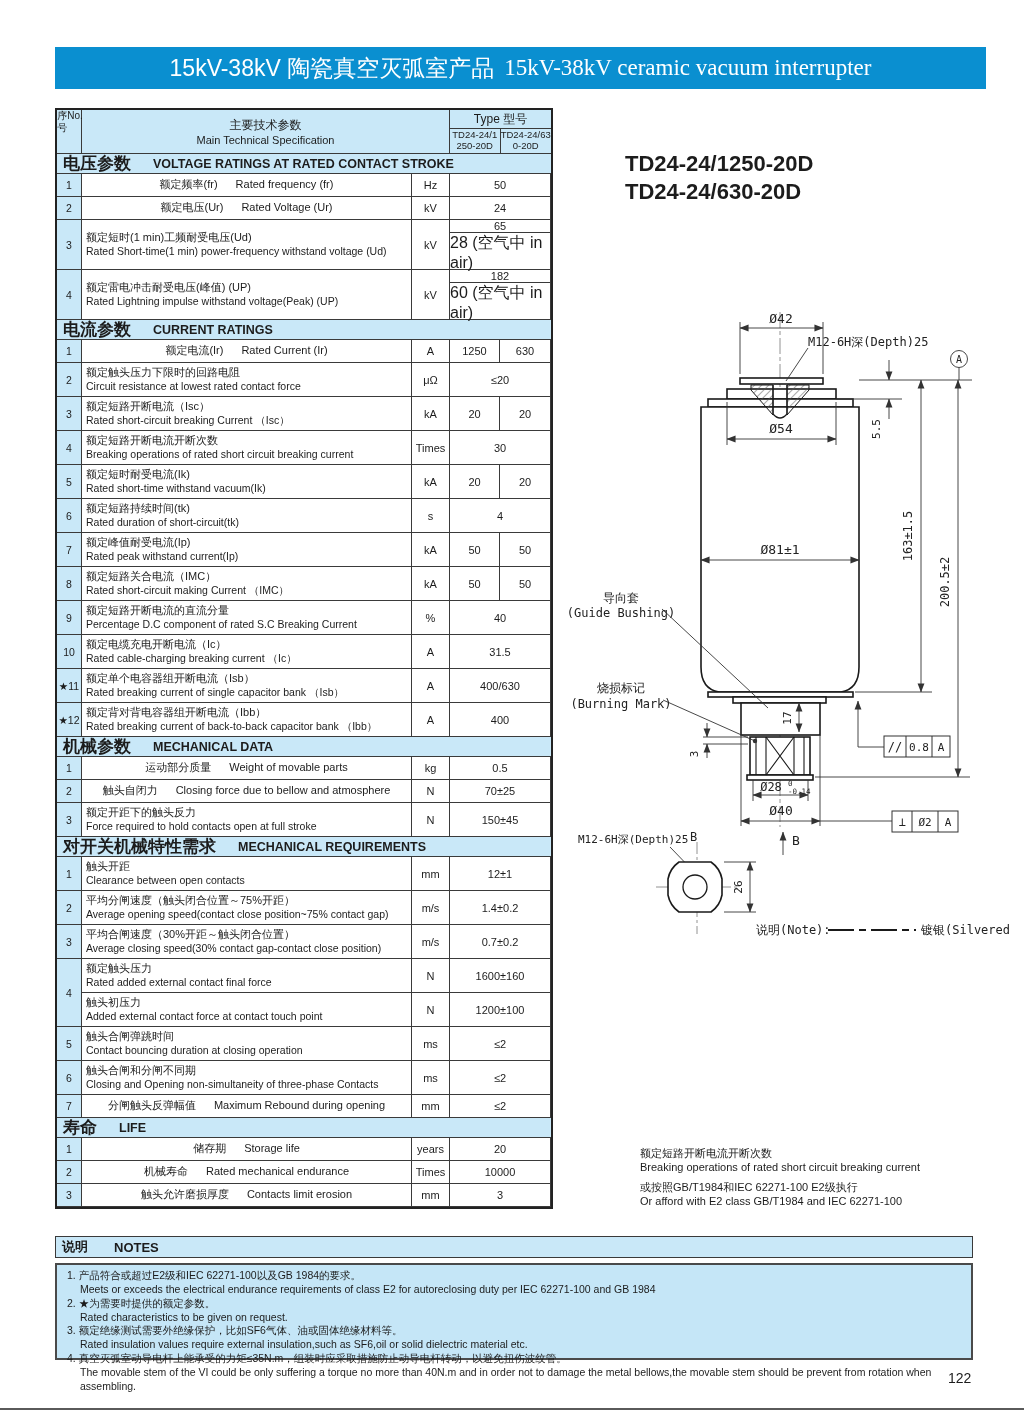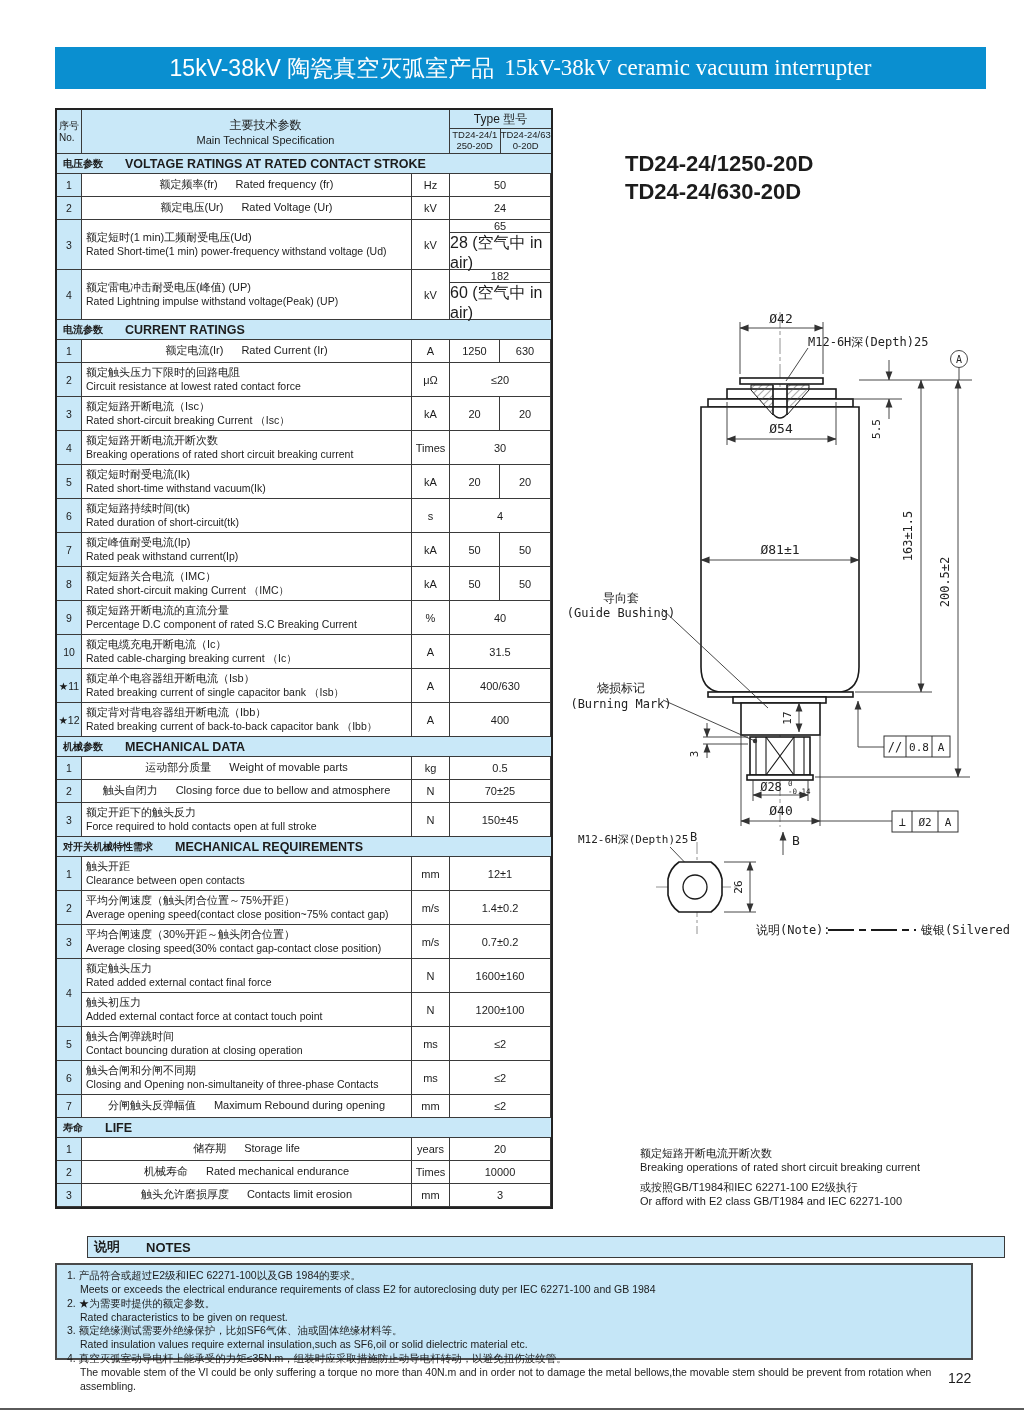--- a/index.html
+++ b/index.html
@@ -9,31 +9,31 @@
   #banner{position:absolute;left:55px;top:47px;width:931px;height:42px;background:#0a8fd0;
           display:flex;align-items:center;justify-content:center;white-space:nowrap;}
   #banner .cn{color:#fff;font-weight:normal;font-size:23px;}
   #banner .en{color:#fff;font-size:23px;font-family:"Liberation Serif",serif;margin-left:10px;}
   
   #models{position:absolute;left:625px;top:150px;font-weight:bold;font-size:22px;line-height:1.25;}
   
   #spec-table{position:absolute;left:55px;top:108px;width:494px;border:2px solid #222;background:#fff;}
   .cellb{border-right:1px solid #3a3a3a;border-bottom:1px solid #3a3a3a;box-sizing:border-box;}
   .thead{display:flex;height:44px;}
-  .h-no{width:25px;background:#c9e8f8;font-size:10px;display:flex;flex-direction:column;justify-content:center;align-items:flex-start;padding-left:2px;line-height:1.2;}
+  .h-no{width:25px;background:#c9e8f8;font-size:10px;display:flex;flex-direction:row;justify-content:center;align-items:flex-start;padding-left:2px;line-height:1.2;}
   .h-spec{width:368px;display:flex;flex-direction:column;justify-content:center;align-items:center;background:#c9e8f8;}
   .h-spec .cn{font-size:12px;}
   .h-spec .en{font-size:11px;}
   .h-type{width:101px;display:flex;flex-direction:column;background:#c9e8f8;border-bottom:1px solid #3a3a3a;box-sizing:border-box;}
   .h-type-top{height:19px;border-bottom:1px solid #3a3a3a;font-size:12px;display:flex;align-items:center;justify-content:center;box-sizing:border-box;}
   .h-type-bot{flex:1;display:flex;}
   .h-type-bot .tc{width:50%;font-size:9.5px;line-height:1.15;display:flex;align-items:center;justify-content:center;text-align:center;word-break:break-all;box-sizing:border-box;}
   .h-type-bot .tc:first-child{border-right:1px solid #3a3a3a;}
   .sec-band{height:20px;background:#c9e8f8;border-bottom:1px solid #3a3a3a;box-sizing:border-box;display:flex;align-items:center;padding-left:6px;}
-  .sec-band .cn{font-weight:bold;font-size:10px;text-align:center;}
+  .sec-band .cn{font-weight:bold;font-size:17px;text-align:center;}
   .sec-band .en{font-weight:bold;font-size:12.5px;margin-left:22px;}
   .trow{display:flex;}
   .c-num{width:25px;background:#c9e8f8;display:flex;align-items:center;justify-content:center;font-size:10.5px;}
   .c-label{width:330px;display:flex;flex-direction:column;justify-content:center;padding:1px 4px;box-sizing:border-box;}
   .c-label .cn{font-size:11px;line-height:1.25;}
   .c-label .en{font-size:10.5px;line-height:1.22;}
   .c-label.inline{flex-direction:row;align-items:center;}
   .c-label.inline .en{margin-left:18px;font-size:11px;}
   .c-unit{width:38px;display:flex;align-items:center;justify-content:center;font-size:11px;}
   .c-vals{width:101px;display:flex;}
@@ -41,21 +41,21 @@
   .v-a{width:50px;border-right:1px solid #3a3a3a;box-sizing:border-box;display:flex;align-items:center;justify-content:center;font-size:11px;}
   .v-b{flex:1;display:flex;align-items:center;justify-content:center;font-size:11px;}
   .v-stack{flex:1;display:flex;flex-direction:column;}
   .v-stack .vtop{flex:1;border-bottom:1px solid #3a3a3a;display:flex;align-items:center;justify-content:center;font-size:11px;}
   .v-stack .vbot{flex:1;display:flex;align-items:center;justify-content:center;font-size:16px;}
   .c-wide{width:139px;display:flex;align-items:center;justify-content:center;font-size:11px;}
   .subblock{display:flex;}
   .subrows{display:flex;flex-direction:column;width:469px;}
   .subrow{display:flex;height:34px;}
   
-  #notes-band{position:absolute;left:55px;top:1236px;width:918px;height:22px;background:#c9e8f8;border:1px solid #3a3a3a;box-sizing:border-box;display:flex;align-items:center;padding-left:6px;margin-left:32px;}
+  #notes-band{position:absolute;left:55px;top:1236px;width:918px;height:22px;background:#c9e8f8;border:1px solid #3a3a3a;box-sizing:border-box;display:flex;align-items:center;padding-left:6px;}
   #notes-band .cn{font-weight:bold;font-size:13px;}
   #notes-band .en{font-weight:bold;font-size:13px;margin-left:26px;}
   #notes-box{position:absolute;left:55px;top:1263px;width:918px;height:97px;background:#c5e6f7;border:2px solid #4a4a4a;box-sizing:border-box;padding:4px 10px;font-size:10.5px;line-height:1.32;}
   #notes-box .en{padding-left:13px;}
   
   #side-note{position:absolute;left:640px;top:1146px;font-size:11px;line-height:1.3;}
   #side-note div{white-space:nowrap;}
   #side-note .g{margin-top:5px;}
   
   #drawing{position:absolute;left:560px;top:282px;}

